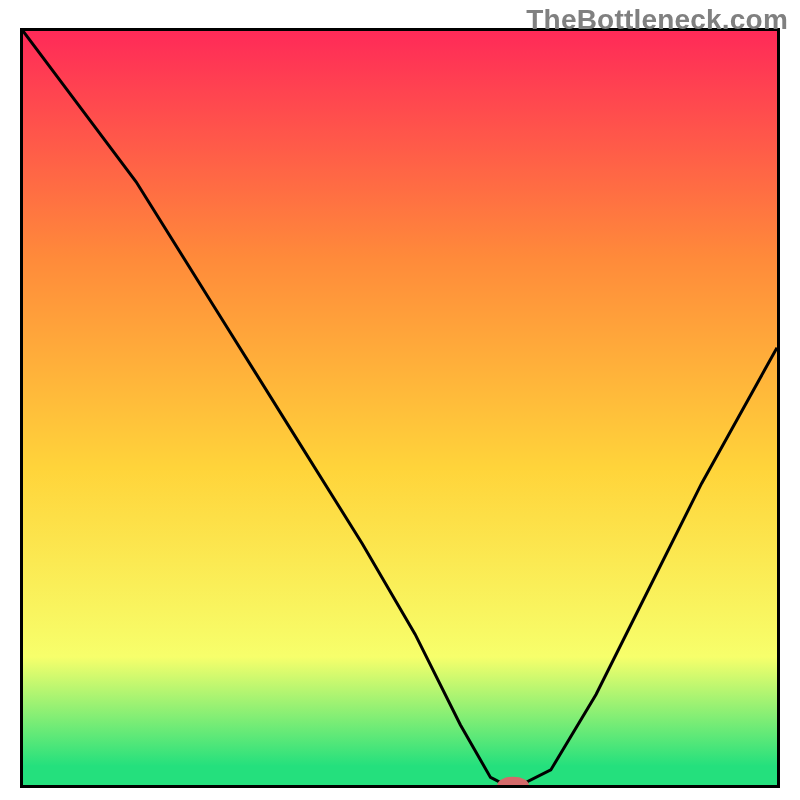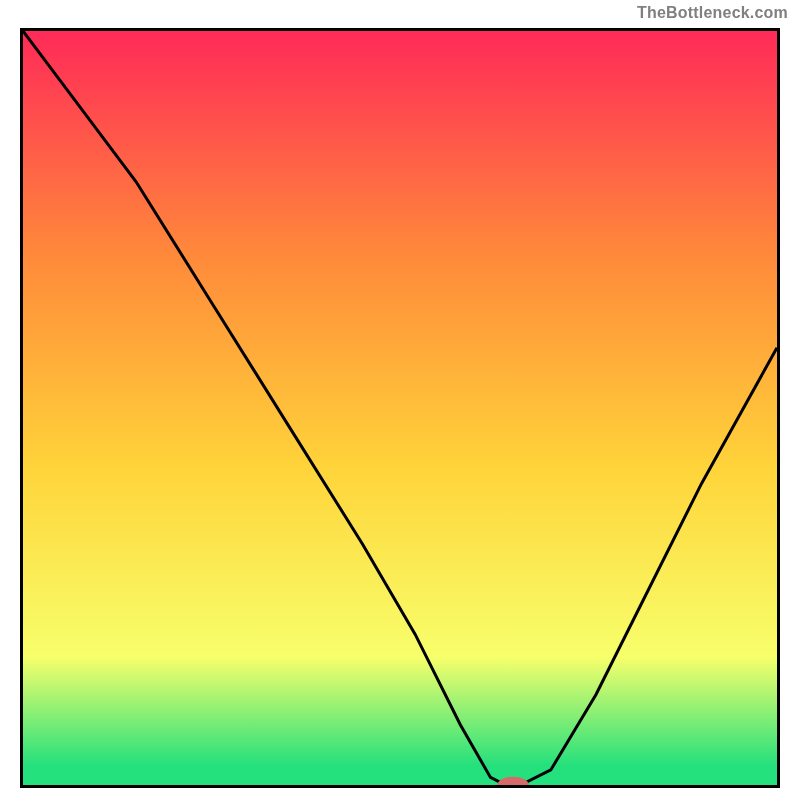--- a/index.html
+++ b/index.html
@@ -13,21 +13,21 @@
   }
   .wrap {
     position: relative;
     width: 800px;
     height: 800px;
   }
   .watermark {
     position: absolute;
     top: 4px;
     right: 12px;
-    font-size: 16px;
+    font-size: 28px;
     font-weight: 600;
     color: #808080;
     letter-spacing: 0.2px;
     z-index: 5;
   }
   .frame {
     position: absolute;
     left: 20px;
     top: 28px;
     width: 760px;   

